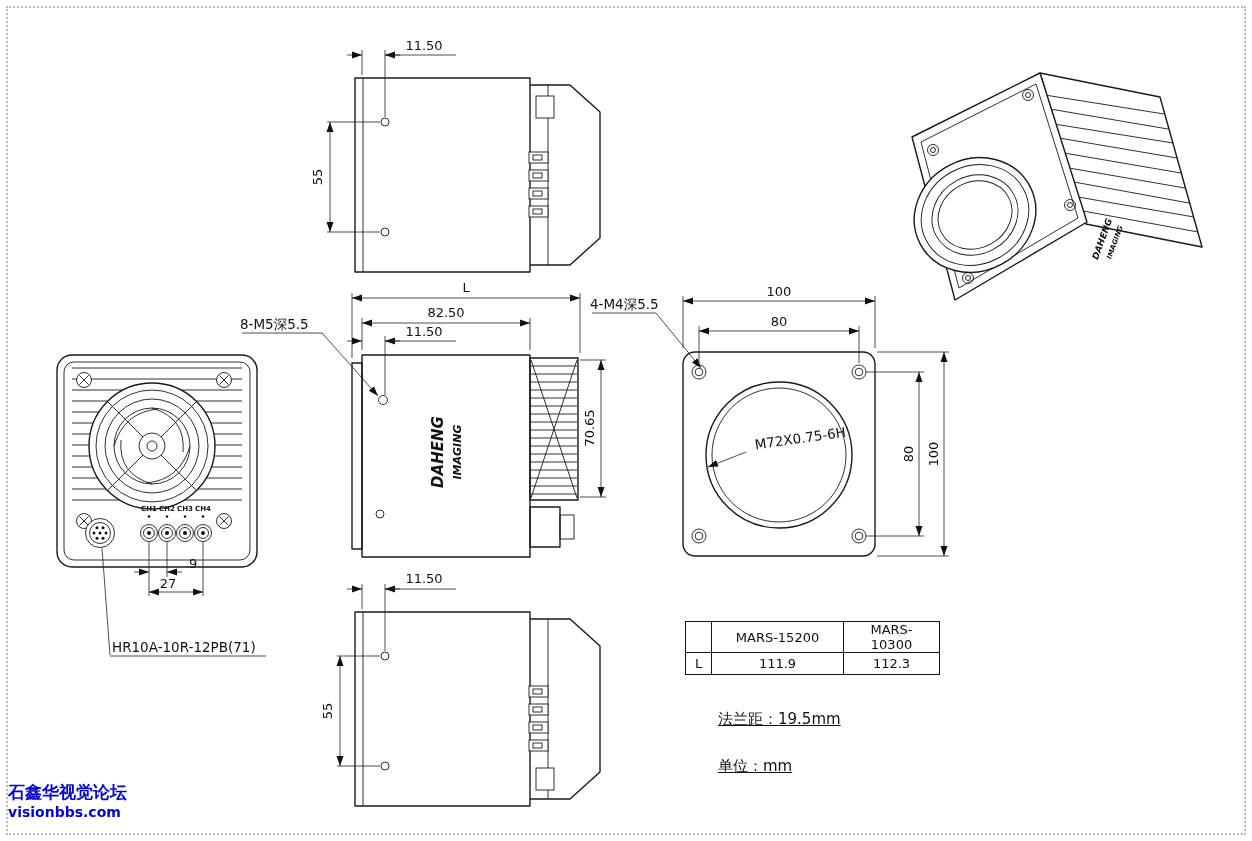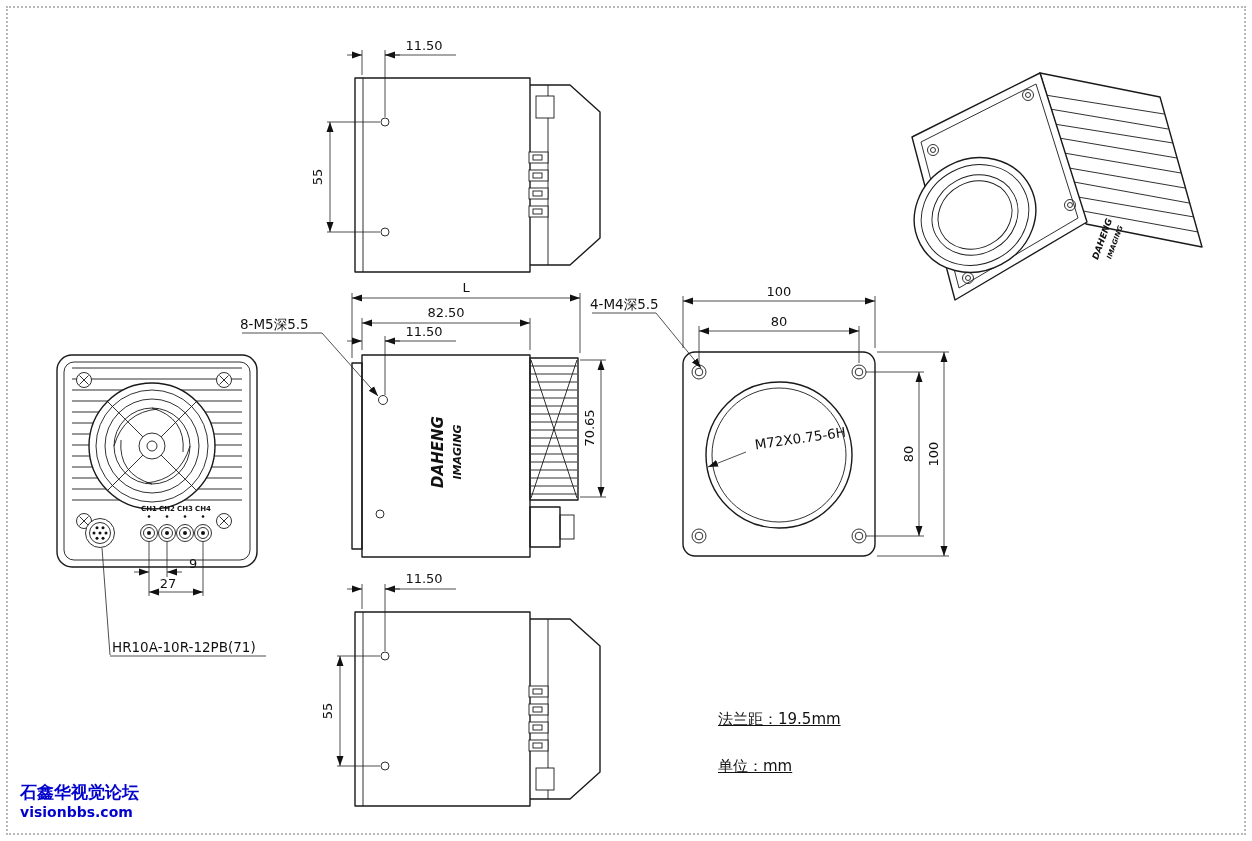--- a/index.html
+++ b/index.html
@@ -23,21 +23,21 @@
   .logotxt2 { font-size:11px; font-weight:bold; font-style:italic; fill:#111; }
   .isologo  { font-size:9px; font-weight:bold; font-style:italic; fill:#111; }
   .isologo2 { font-size:7px; font-weight:bold; font-style:italic; fill:#111; }
   table.spec { position:absolute; left:685px; top:621px; border-collapse:collapse;
     font-size:13px; color:#111; background:#fff; }
   table.spec td { border:1.2px solid #111; height:22px; text-align:center; padding:0 6px; }
   td.c0 { width:26px; } td.c1 { width:132px; } td.c2 { width:96px; }
   .note { position:absolute; font-size:15px; color:#111;text-decoration:underline; }
   #note-flange { left:718px; top:710px; }
   #note-unit   { left:718px; top:757px;text-align:right; }
-  #watermark { position:absolute; left:20px; top:781px; color:#0202cc;
+  #watermark { position:absolute; left:8px; top:781px; color:#0202cc;
     font-weight:bold; line-height:1.3; }
   #wm1 { font-size:17px; }
   #wm2 { font-size:14px; }
 </style>
 </head>
 <body>
 
 <div id="canvas">
   <div id="frame"></div>
 
@@ -293,20 +293,34 @@
         <circle class="th" cx="1070" cy="205" r="5.5"></circle>
           <circle class="th" cx="1070" cy="205" r="2.5"></circle>
         <circle class="th" cx="968" cy="278" r="5.5"></circle>
           <circle class="th" cx="968" cy="278" r="2.5"></circle>
       </g>
       <text class="isologo" x="1105" y="240" text-anchor="middle" transform="rotate(-70 1105 240)">DAHENG</text>
       <text class="isologo2" x="1117" y="243" text-anchor="middle" transform="rotate(-70 1117 243)">IMAGING</text>
     </g>
   </svg>
 
+  <table class="spec">
+    <tbody>
+        <tr>
+      <td class="c0"></td>
+      <td class="c1">MARS-15200</td>
+      <td class="c2">MARS-10300</td>
+    </tr>
+    <tr>
+      <td class="c0">L</td>
+      <td class="c1">111.9</td>
+      <td class="c2">112.3</td>
+    </tr>
+  </tbody>
+    </table>
 
   <div class="note" id="note-flange">法兰距：19.5mm</div>
   <div class="note" id="note-unit">单位：mm</div>
 
   <div id="watermark">
     <div id="wm1">石鑫华视觉论坛</div>
     <div id="wm2">visionbbs.com</div>
   </div>
 </div>
 

